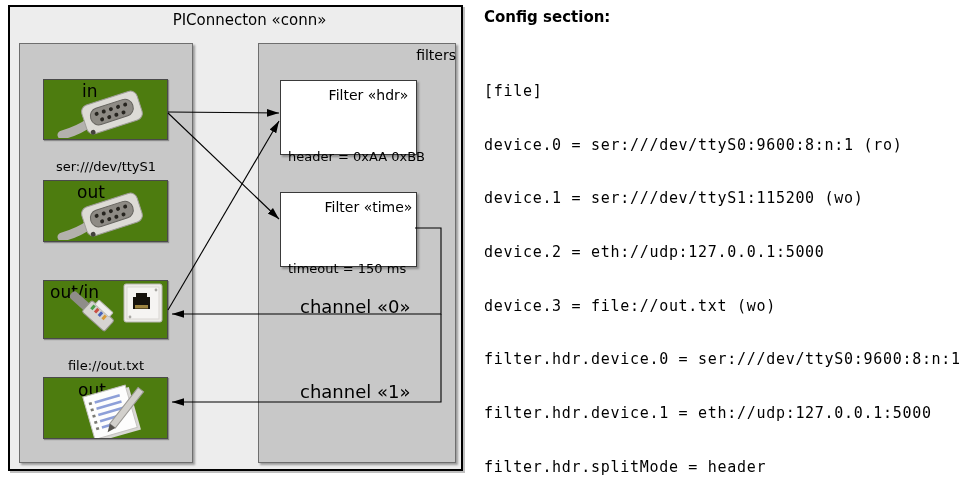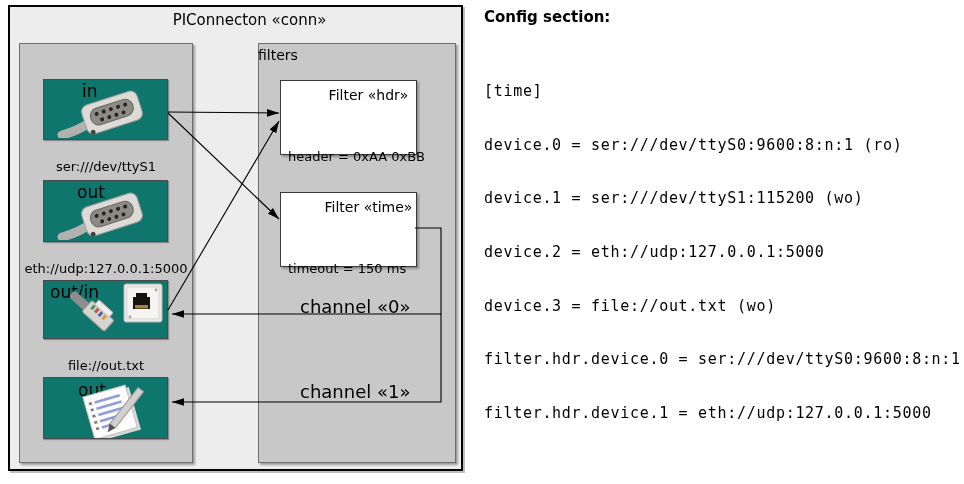--- a/index.html
+++ b/index.html
@@ -17,28 +17,28 @@
   .diagram-title {
     position:absolute; left:8px; top:11px; width:455px;
     text-align:center; font-size:15px;padding-left:28px;
   }
   .container {
     position:absolute; background:#c8c8c8; border:1px solid #6e6e6e;
     box-shadow:2px 2px 2px rgba(0,0,0,.35); z-index:1;
   }
   .devices-container { left:19px; top:43px; width:174px; height:420px; }
   .filters-container { left:258px; top:43px; width:198px; height:420px; }
-  .filters-label { position:absolute; left:258px; top:47px; width:198px; text-align:left; font-size:14px; z-index:2; }
+  .filters-label { position:absolute; left:258px; top:47px; width:198px; text-align:right; font-size:14px; z-index:2; }
 
   .device-label {
     position:absolute; left:19px; width:174px; text-align:center;
     font-size:13px; z-index:2; white-space:nowrap;
   }
   .device-box {
-    position:absolute; left:43px; width:125px; background:#0f766e;
+    position:absolute; left:43px; width:125px; background:#4d7c0f;
     border:1px solid #4a4a4a; box-shadow:1px 1px 1px rgba(0,0,0,.3); z-index:2;
   }
   .dev-dir { position:absolute; font-size:17px; line-height:19px; }
   .dev-icon { position:absolute; display:block; }
 
   .filter-card {
     position:absolute; left:280px; width:137px; height:75px; background:#fff;
     border:1px solid #3a3a3a; box-shadow:2px 2px 2px rgba(0,0,0,.3); z-index:2;
   }
   .filter-title { position:absolute; left:0; top:6px; width:100%; text-align:center; font-size:14px;padding-left:40px; }
@@ -113,21 +113,20 @@
           <circle cx="45.5" cy="26.5" r="2" fill="#26241f"></circle>
             <circle cx="53" cy="26.5" r="2" fill="#26241f"></circle>
             <circle cx="60.5" cy="26.5" r="2" fill="#26241f"></circle>
             <circle cx="68" cy="26.5" r="2" fill="#26241f"></circle>
           <circle cx="33" cy="36" r="2.4" fill="#44423d"></circle>
         </g>
       </svg>
     </span>
   </div>
 
-  <div class="device-label" style="top:261px">eth://udp:127.0.0.1:5000</div>
   <div class="device-box" style="top:280px; height:59px">
     <span class="dev-dir" style="left:6px; top:2px">out/in</span>
     <span class="dev-icon" style="left:2px; top:2px">
       <svg width="120" height="54" viewBox="0 0 120 54">
         <rect x="78" y="1" width="38" height="38" rx="2" fill="#eceae7" stroke="#b9b7b2"></rect>
         <rect x="81" y="4" width="32" height="32" fill="#f5f4f2" stroke="#d9d7d3"></rect>
         <polygon points="87,14 90,14 90,10 101,10 101,14 104,14 104,26 87,26" fill="#16130d"></polygon>
         <rect x="89" y="22" width="13" height="3.5" fill="#9d8440"></rect>
         <circle cx="84" cy="34" r="1.4" fill="#a9a7a3"></circle>
           <circle cx="110" cy="7" r="1.4" fill="#a9a7a3"></circle>
@@ -197,27 +196,28 @@
       <path d="M168,112 L279,113" marker-end="url(#arr)"></path>
       <path d="M168,113 L279,219" marker-end="url(#arr)"></path>
       <path d="M168,310 L279,121" marker-end="url(#arr)"></path>
       <path d="M415,228 L441,228 L441,314 L172,314" marker-end="url(#arr)"></path>
       <path d="M441,314 L441,402 L172,402" marker-end="url(#arr)"></path>
     </g>
   </svg>
 
   <div class="config-heading">Config section:</div>
   <div class="config-lines">
-    <div>[time]</div>
+    <div>[file]</div>
     <div>device.0 = ser:///dev/ttyS0:9600:8:n:1 (ro)</div>
     <div>device.1 = ser:///dev/ttyS1:115200 (wo)</div>
     <div>device.2 = eth://udp:127.0.0.1:5000</div>
     <div>device.3 = file://out.txt (wo)</div>
     <div>filter.hdr.device.0 = ser:///dev/ttyS0:9600:8:n:1</div>
     <div>filter.hdr.device.1 = eth://udp:127.0.0.1:5000</div>
+    <div>filter.hdr.splitMode = header</div>
     
     
     
     
     
     
     
     
     
   </div>

